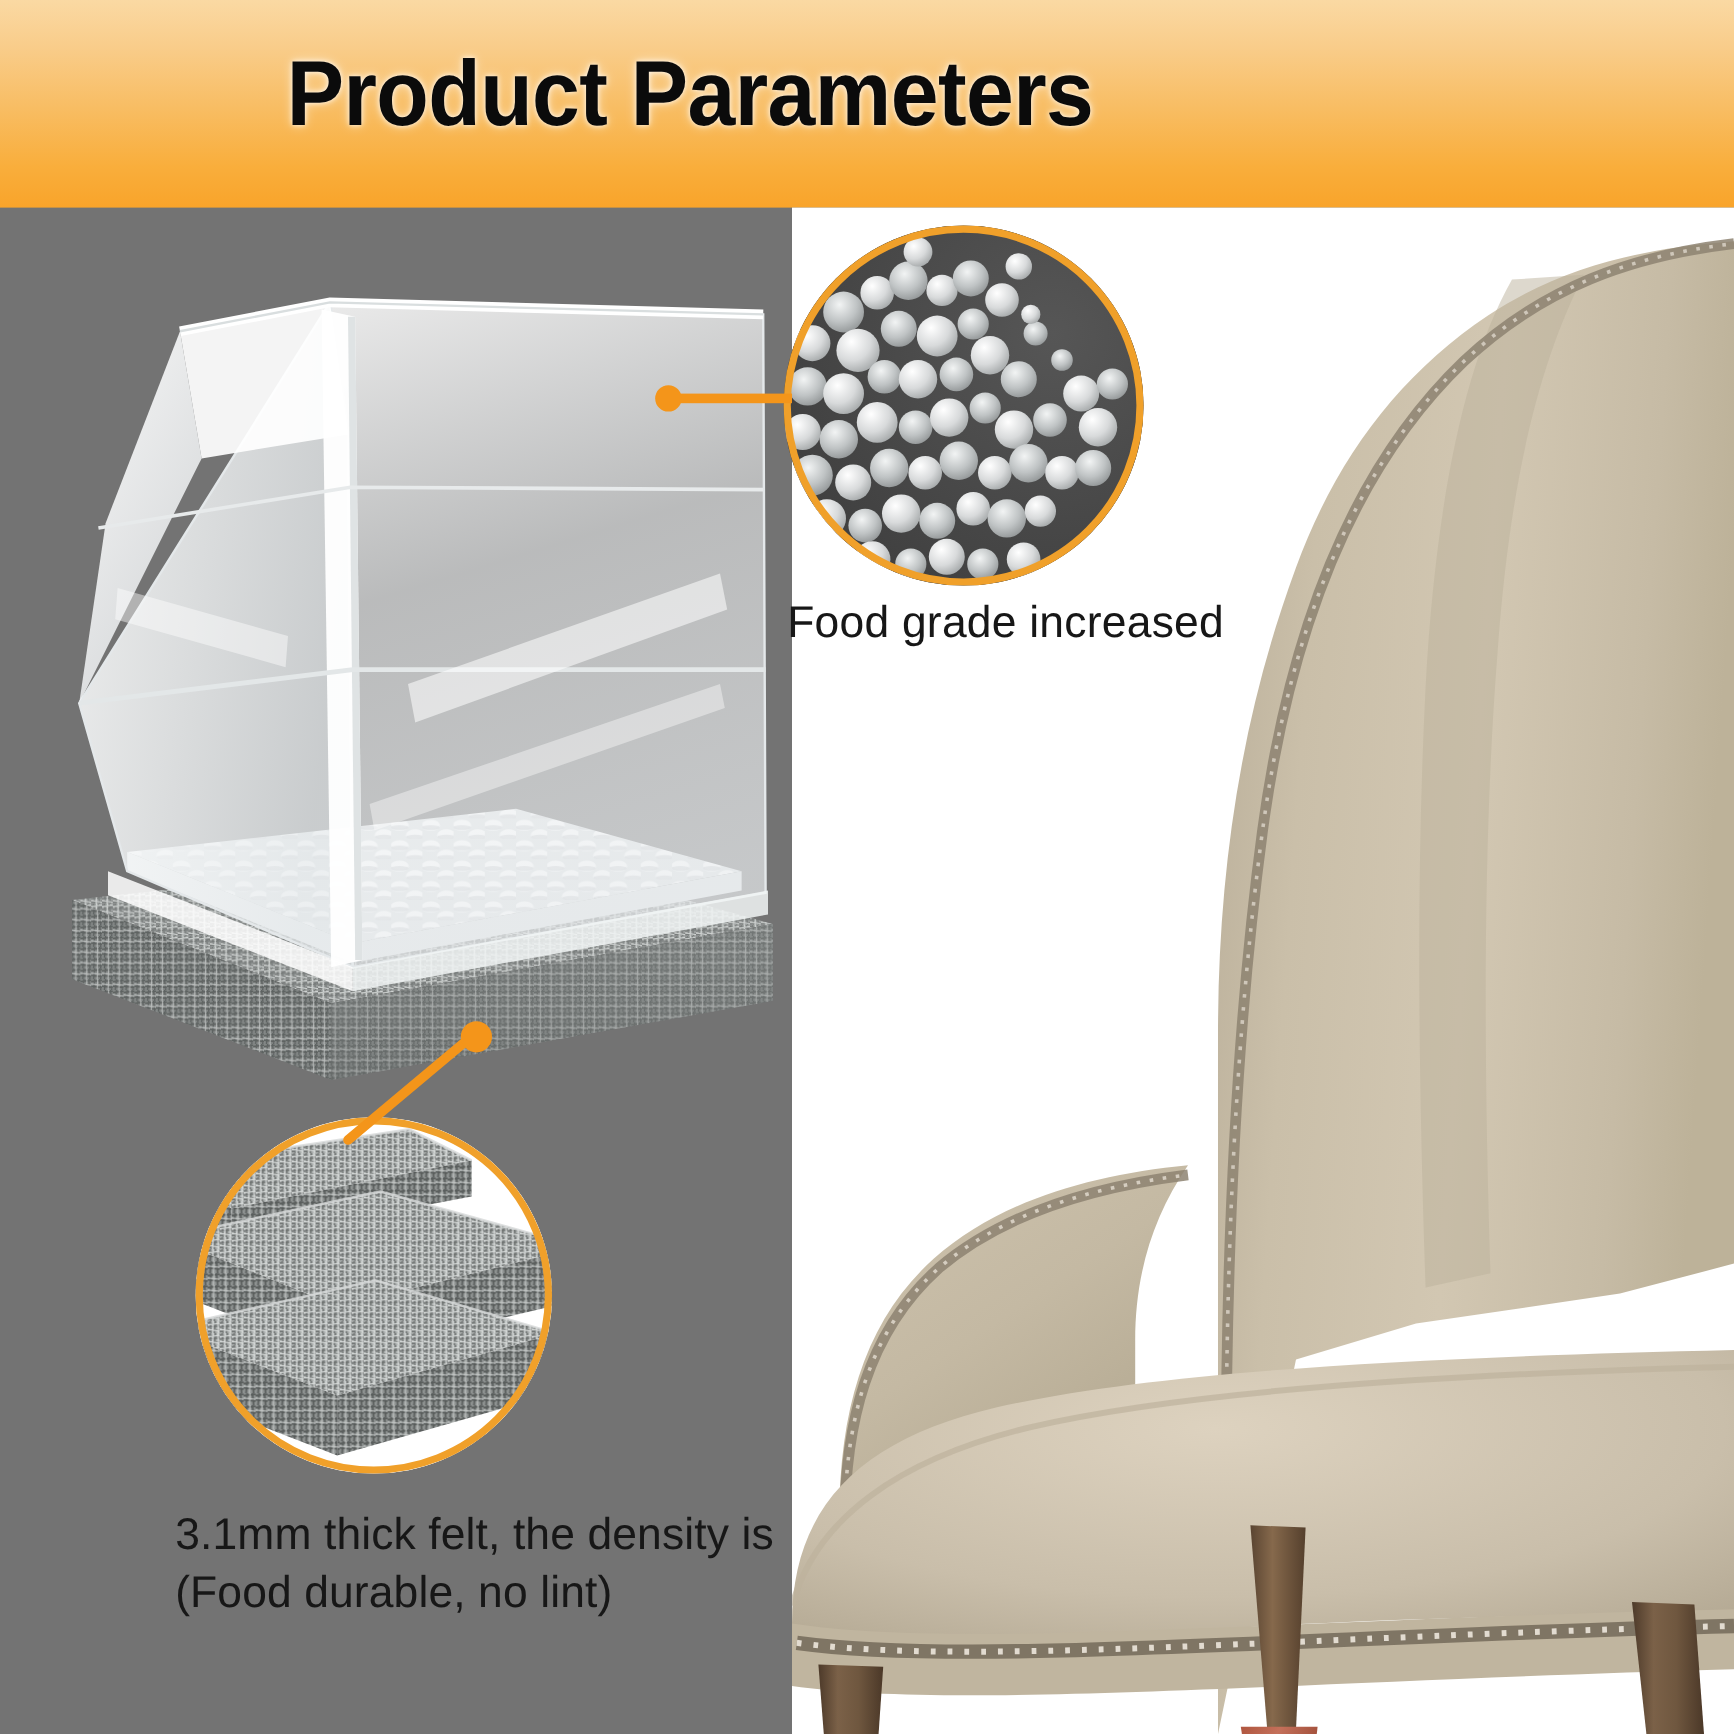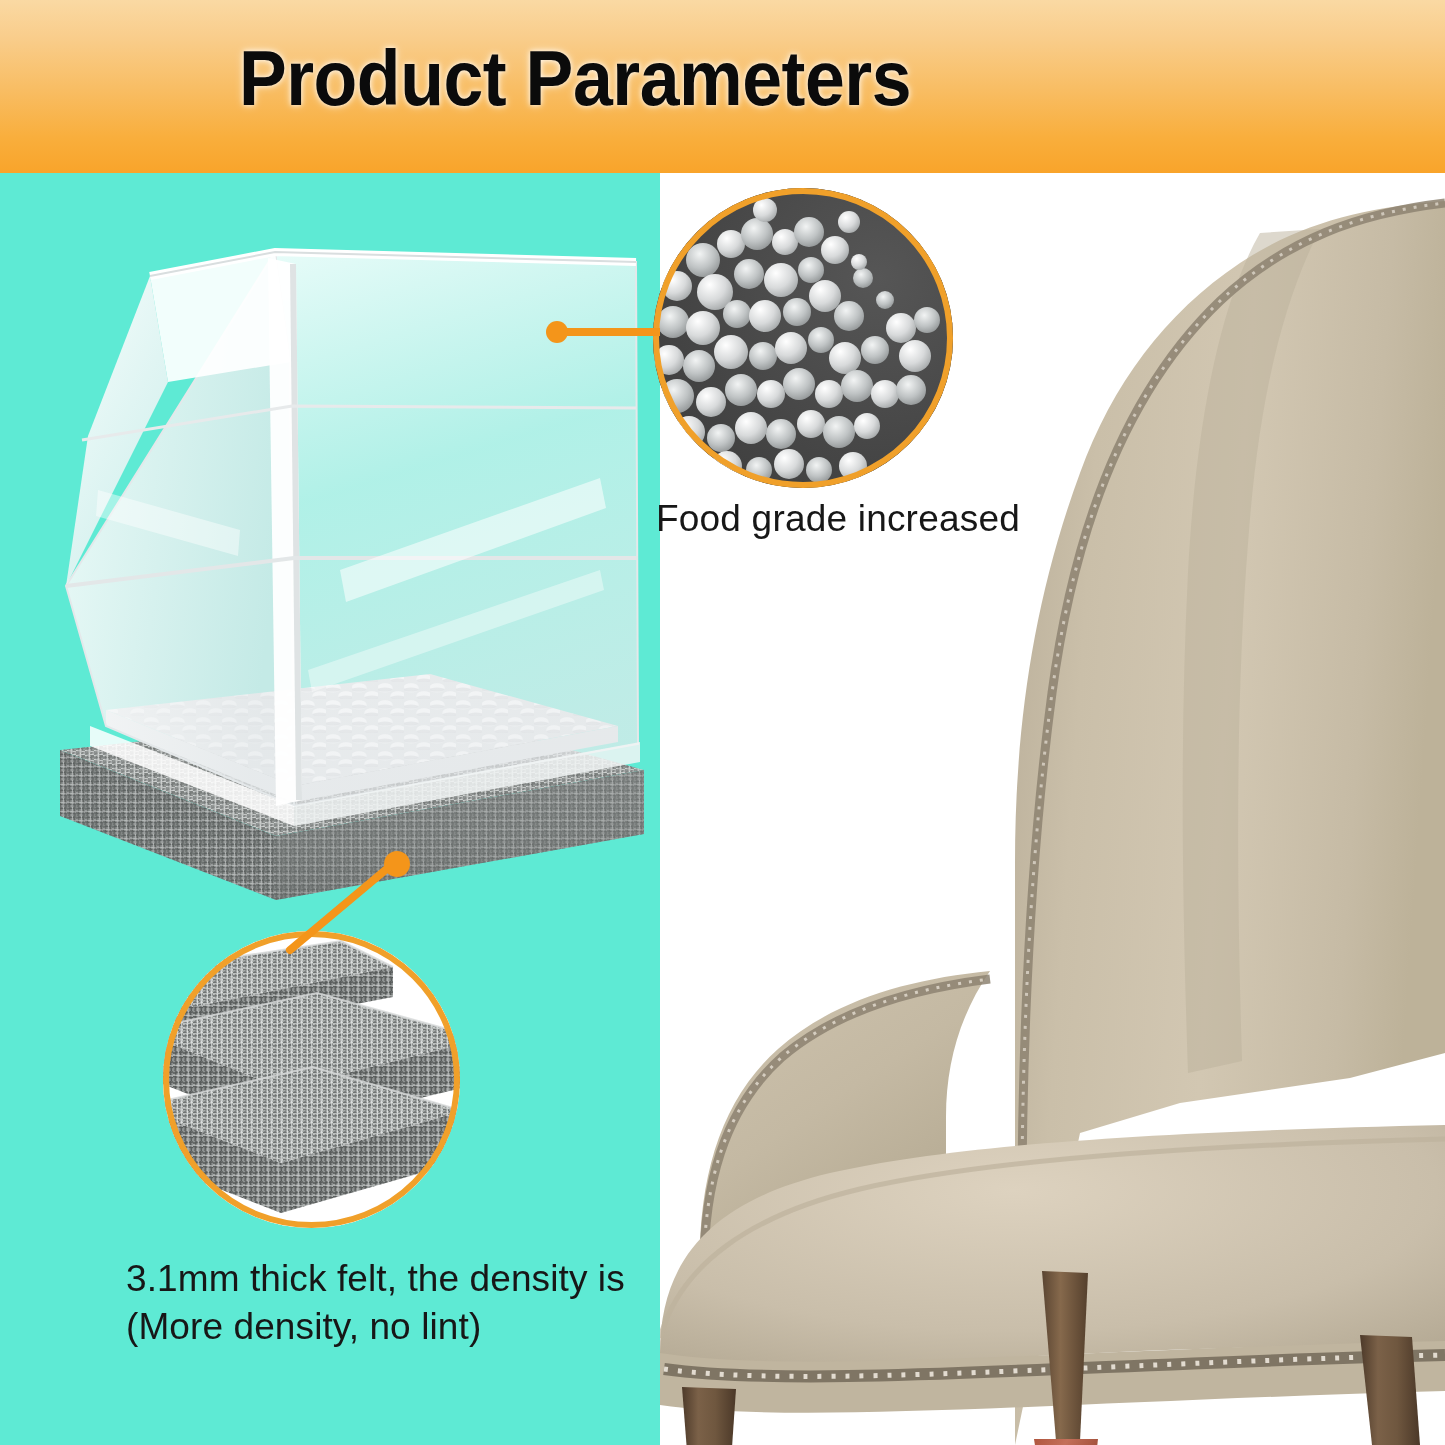--- a/index.html
+++ b/index.html
@@ -3,21 +3,21 @@
 <meta charset="utf-8">
 <style>
   html,body{margin:0;padding:0;}
   body{
     width:1445px;height:1445px;
     background:#ffffff;
     font-family:"Liberation Sans",sans-serif;
     overflow:hidden;
     position:relative;
   }
-  #stage{position:relative;width:1445px;height:1445px;overflow:hidden;background:#5eead4;}
+  #stage{position:relative;width:1445px;height:1445px;overflow:hidden;background:#737373;}
 
   
   #header{
     position:absolute;left:0;top:0;width:1445px;height:173px;
     background:linear-gradient(to bottom,#fad9a3 0%,#f9cd8b 22%,#f8bd63 52%,#f9ae3c 80%,#f9a42a 100%);
     overflow:hidden;
   }
   #header-title{
     position:absolute;left:0;top:40px;width:1150px;
     text-align:center;
@@ -65,21 +65,21 @@
   #silicone-label{
     position:absolute;left:656px;top:498px;
     font-size:37px;color:#171717;white-space:nowrap;
     letter-spacing:0.2px;
   }
   #felt-caption{
     position:absolute;left:126px;top:1255px;width:560px;
     font-size:37px;color:#171717;line-height:48px;
     letter-spacing:0.1px;
   }
-  #felt-caption div{white-space:nowrap;}
+  #felt-caption div{white-space:nowrap;margin-left:20px;}
   .sup{font-size:0.58em;vertical-align:super;line-height:0;}
 </style>
 </head>
 <body>
 
 <div id="stage">
 
   <div id="header">
     <div id="header-title">Product Parameters</div>
   </div>
@@ -370,16 +370,16 @@
   </div>
   <div class="callout-ring" id="felt-ring"></div>
 
   <svg style="position:absolute;left:255px;top:845px;width:180px;height:110px;overflow:visible;">
     <line x1="140" y1="17" x2="35" y2="105" stroke="#f4951a" stroke-width="8" stroke-linecap="round"></line>
   </svg>
   <div class="leader-dot" style="left:384px;top:851px;width:26px;height:26px;"></div>
 
   <div id="felt-caption">
     <div>3.1mm thick felt, the density is</div>
-    <div>(More density, no lint)</div>
+    <div>(Food durable, no lint)</div>
   </div>
 
 </div>
 
 </body></html>

